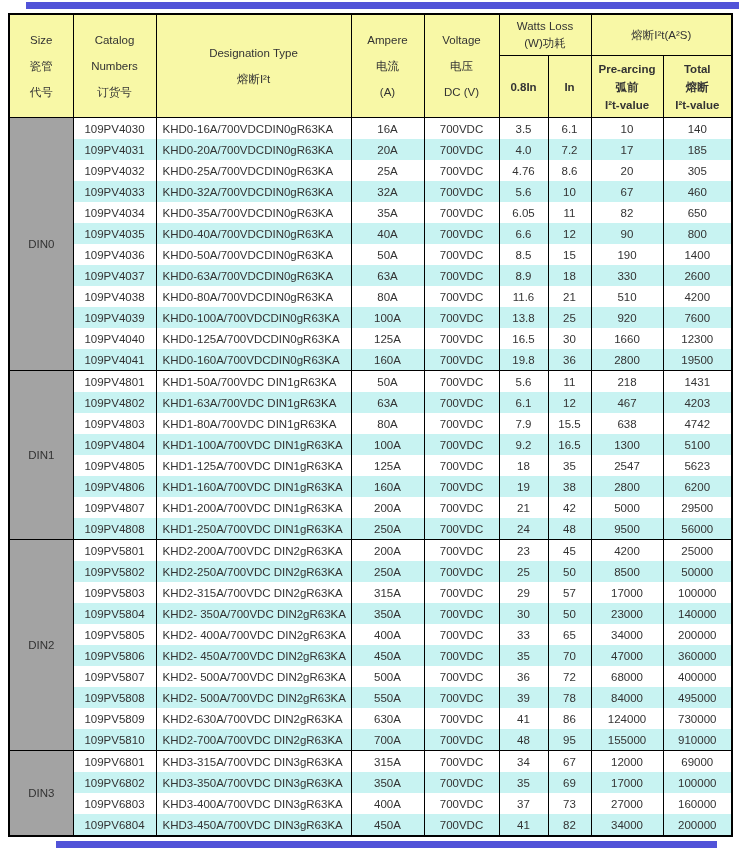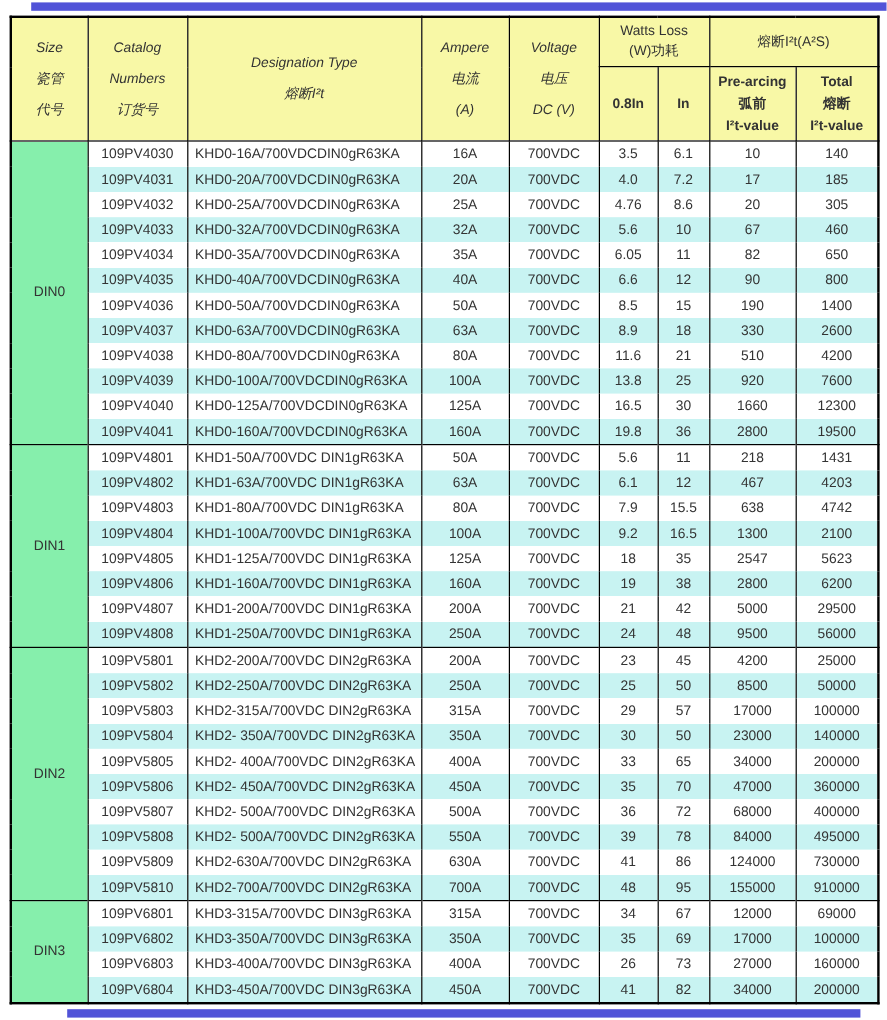--- a/index.html
+++ b/index.html
@@ -30,25 +30,25 @@
     font-size:11.5px;color:var(--ink);
     overflow:hidden;white-space:nowrap;
   }
   thead th{
     background:var(--yellow);
     font-weight:normal;
     border-bottom:1px solid var(--line);
     white-space:pre-line;
   }
   tr.hrow1 th{height:40px;line-height:17px;}
-  tr.hrow1 th.hmain{height:102px;line-height:26px;font-style:italic;}
+  tr.hrow1 th.hmain{height:102px;line-height:26px;}
   tr.hrow2 th{height:61px;line-height:18px;font-weight:bold;}
   tbody td{height:21px;background:#ffffff;}
   tbody tr.alt td{background:var(--cyan);}
-  tbody td.size-cell{background:#86efac;}
+  tbody td.size-cell{background:#a3a3a3;}
   tbody tr.section-start td{border-top:1.5px solid var(--line);}
   td.left{text-align:left;padding-left:6px;}
 </style>
 </head>
 <body>
 
 <div class="page">
   <div class="bar top"></div>
 
   <table class="spec">
@@ -248,21 +248,21 @@
           <td>4742</td>
         </tr>
         <tr class="alt">
           <td>109PV4804</td>
           <td class="left">KHD1-100A/700VDC DIN1gR63KA</td>
           <td>100A</td>
           <td>700VDC</td>
           <td>9.2</td>
           <td>16.5</td>
           <td>1300</td>
-          <td>2100</td>
+          <td>5100</td>
         </tr>
         <tr>
           <td>109PV4805</td>
           <td class="left">KHD1-125A/700VDC DIN1gR63KA</td>
           <td>125A</td>
           <td>700VDC</td>
           <td>18</td>
           <td>35</td>
           <td>2547</td>
           <td>5623</td>
@@ -417,21 +417,21 @@
           <td>35</td>
           <td>69</td>
           <td>17000</td>
           <td>100000</td>
         </tr>
         <tr>
           <td>109PV6803</td>
           <td class="left">KHD3-400A/700VDC DIN3gR63KA</td>
           <td>400A</td>
           <td>700VDC</td>
-          <td>26</td>
+          <td>37</td>
           <td>73</td>
           <td>27000</td>
           <td>160000</td>
         </tr>
         <tr class="alt">
           <td>109PV6804</td>
           <td class="left">KHD3-450A/700VDC DIN3gR63KA</td>
           <td>450A</td>
           <td>700VDC</td>
           <td>41</td>

